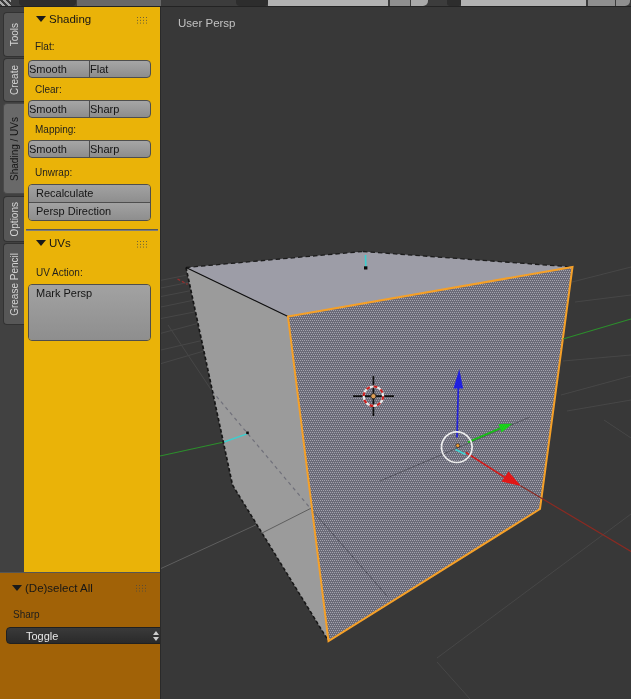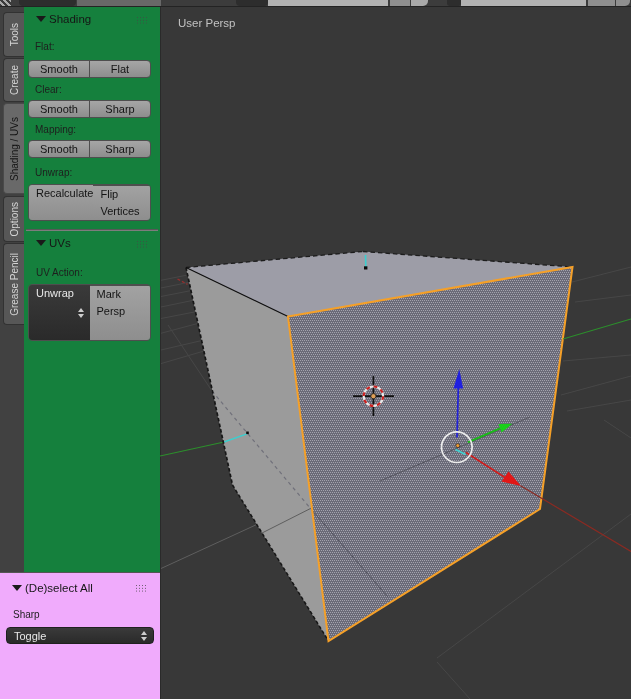--- a/index.html
+++ b/index.html
@@ -9,40 +9,40 @@
   
   #topstrip{left:0;top:0;width:631px;height:6px;background:#3c3c3c;border-bottom:1px solid #232323}
   
   #tabcol{left:0;top:7px;width:24px;height:565px;background:#414141}
   .tab{position:absolute;left:3px;width:20px;background:#575757;border:1px solid #323232;border-right:none;
        border-radius:4px 0 0 4px;display:flex;align-items:center;justify-content:center}
   .tab span{writing-mode:vertical-rl;transform:rotate(180deg);font-size:10px;color:#d4d4d4;white-space:nowrap}
   .tab.active{background:#696969;border-color:#4a4a4a;width:21px}
   .tab.active span{color:#141414}
   
-  #shelf{left:24px;top:7px;width:136px;height:565px;background:#15803d}
-  #botpanel{left:0;top:572px;width:160px;height:127px;background:#f0abfc;border-top:1px solid #555}
+  #shelf{left:24px;top:7px;width:136px;height:565px;background:#eab308}
+  #botpanel{left:0;top:572px;width:160px;height:127px;background:#a16207;border-top:1px solid #555}
   .lbl{position:absolute;font-size:10px;color:#1e1e1e}
   .hdr{position:absolute;font-size:11.5px;color:#161616}
   .tri{position:absolute;width:0;height:0;border-left:5px solid transparent;
        border-right:5px solid transparent;border-top:6.5px solid #1a1a1a}
   .dots{position:absolute;width:1.4px;height:1.4px;background:#474747;border-radius:50%;
         box-shadow:3px 0 #474747,6px 0 #474747,9px 0 #474747,
                    0 2.8px #474747,3px 2.8px #474747,6px 2.8px #474747,9px 2.8px #474747,
                    0 5.6px #474747,3px 5.6px #474747,6px 5.6px #474747,9px 5.6px #474747}
   .btn2{position:absolute;display:flex;border:1px solid #4e4e4e;border-radius:4px;overflow:hidden;
         background:linear-gradient(#a6a6a6,#8d8d8d)}
-  .btn2>div{flex:1;text-align:center;font-size:11px;color:#141414;line-height:16px}
+  .btn2>div{flex:1;font-size:11px;color:#141414;line-height:16px}
   .btn2>div+div{border-left:1px solid #4e4e4e}
-  .stack{position:absolute;display:flex;border:1px solid #4e4e4e;border-radius:4px;overflow:hidden}
+  .stack{position:absolute;display:flex;flex-direction:column;border:1px solid #4e4e4e;border-radius:4px;overflow:hidden}
   .stack>div{flex:1;font-size:11px;color:#141414;line-height:17px;background:linear-gradient(#a2a2a2,#8e8e8e);padding-left:7px}
   .stack>div+div{border-top:1px solid #4e4e4e}
   .stack>div.dark{background:linear-gradient(#3a3a3a,#2a2a2a);color:#e8e8e8}
   .drop{position:absolute;background:linear-gradient(#3a3a3a,#2a2a2a);border:1px solid #202020;border-radius:4px;
-        color:#e8e8e8;font-size:11px;line-height:16px;padding-left:7px}
+        color:#e8e8e8;font-size:11px;line-height:16px;padding-left:19px}
   .updn{position:absolute;right:5px;top:50%;width:7px;height:10px;margin-top:-5px}
   .updn:before,.updn:after{content:"";position:absolute;left:0;width:0;height:0;
         border-left:3.5px solid transparent;border-right:3.5px solid transparent}
   .updn:before{top:0;border-bottom:4px solid #cdcdcd}
   .updn:after{bottom:0;border-top:4px solid #cdcdcd}
   .sep{position:absolute;height:0;border-top:1px solid #585858;border-bottom:1px solid #7d7d7d}
 </style>
 </head>
 <body>
 
@@ -97,32 +97,31 @@
 
   <div class="lbl" style="left:11px;top:117px">Mapping:</div>
   <div class="btn2" style="left:4px;top:132.5px;width:121px;height:16px">
       <div>Smooth</div>
       <div>Sharp</div>
     </div>
 
   <div class="lbl" style="left:11px;top:160px">Unwrap:</div>
   <div class="stack" style="left:4px;top:177px;width:121px;height:35px">
     <div>Recalculate</div>
-      <div>Flip Vertices</div>
+      <div>Persp Direction</div>
   </div>
 
   <div class="sep" style="left:2px;top:222px;width:132px"></div>
 
   <div class="tri" style="left:11.5px;top:233px"></div>
   <div class="hdr" style="left:25px;top:230px">UVs</div>
   <div class="dots" style="left:113px;top:234px"></div>
 
   <div class="lbl" style="left:12px;top:260px">UV Action:</div>
   <div class="stack" style="left:4px;top:277px;width:121px;height:55px">
-    <div class="dark" style="position:relative">Unwrap<span class="updn"></span></div>
     <div>Mark Persp</div>
   </div>
 </div>
 
 <div id="botpanel" class="abs">
   <div class="tri" style="left:12px;top:12px"></div>
   <div class="hdr" style="left:25px;top:9px">(De)select All</div>
   <div class="dots" style="left:136px;top:12px"></div>
   <div class="lbl" style="left:13px;top:36px">Sharp</div>
   <div class="drop" style="left:6px;top:54px;width:139px;height:15px">Toggle<span class="updn"></span></div>

